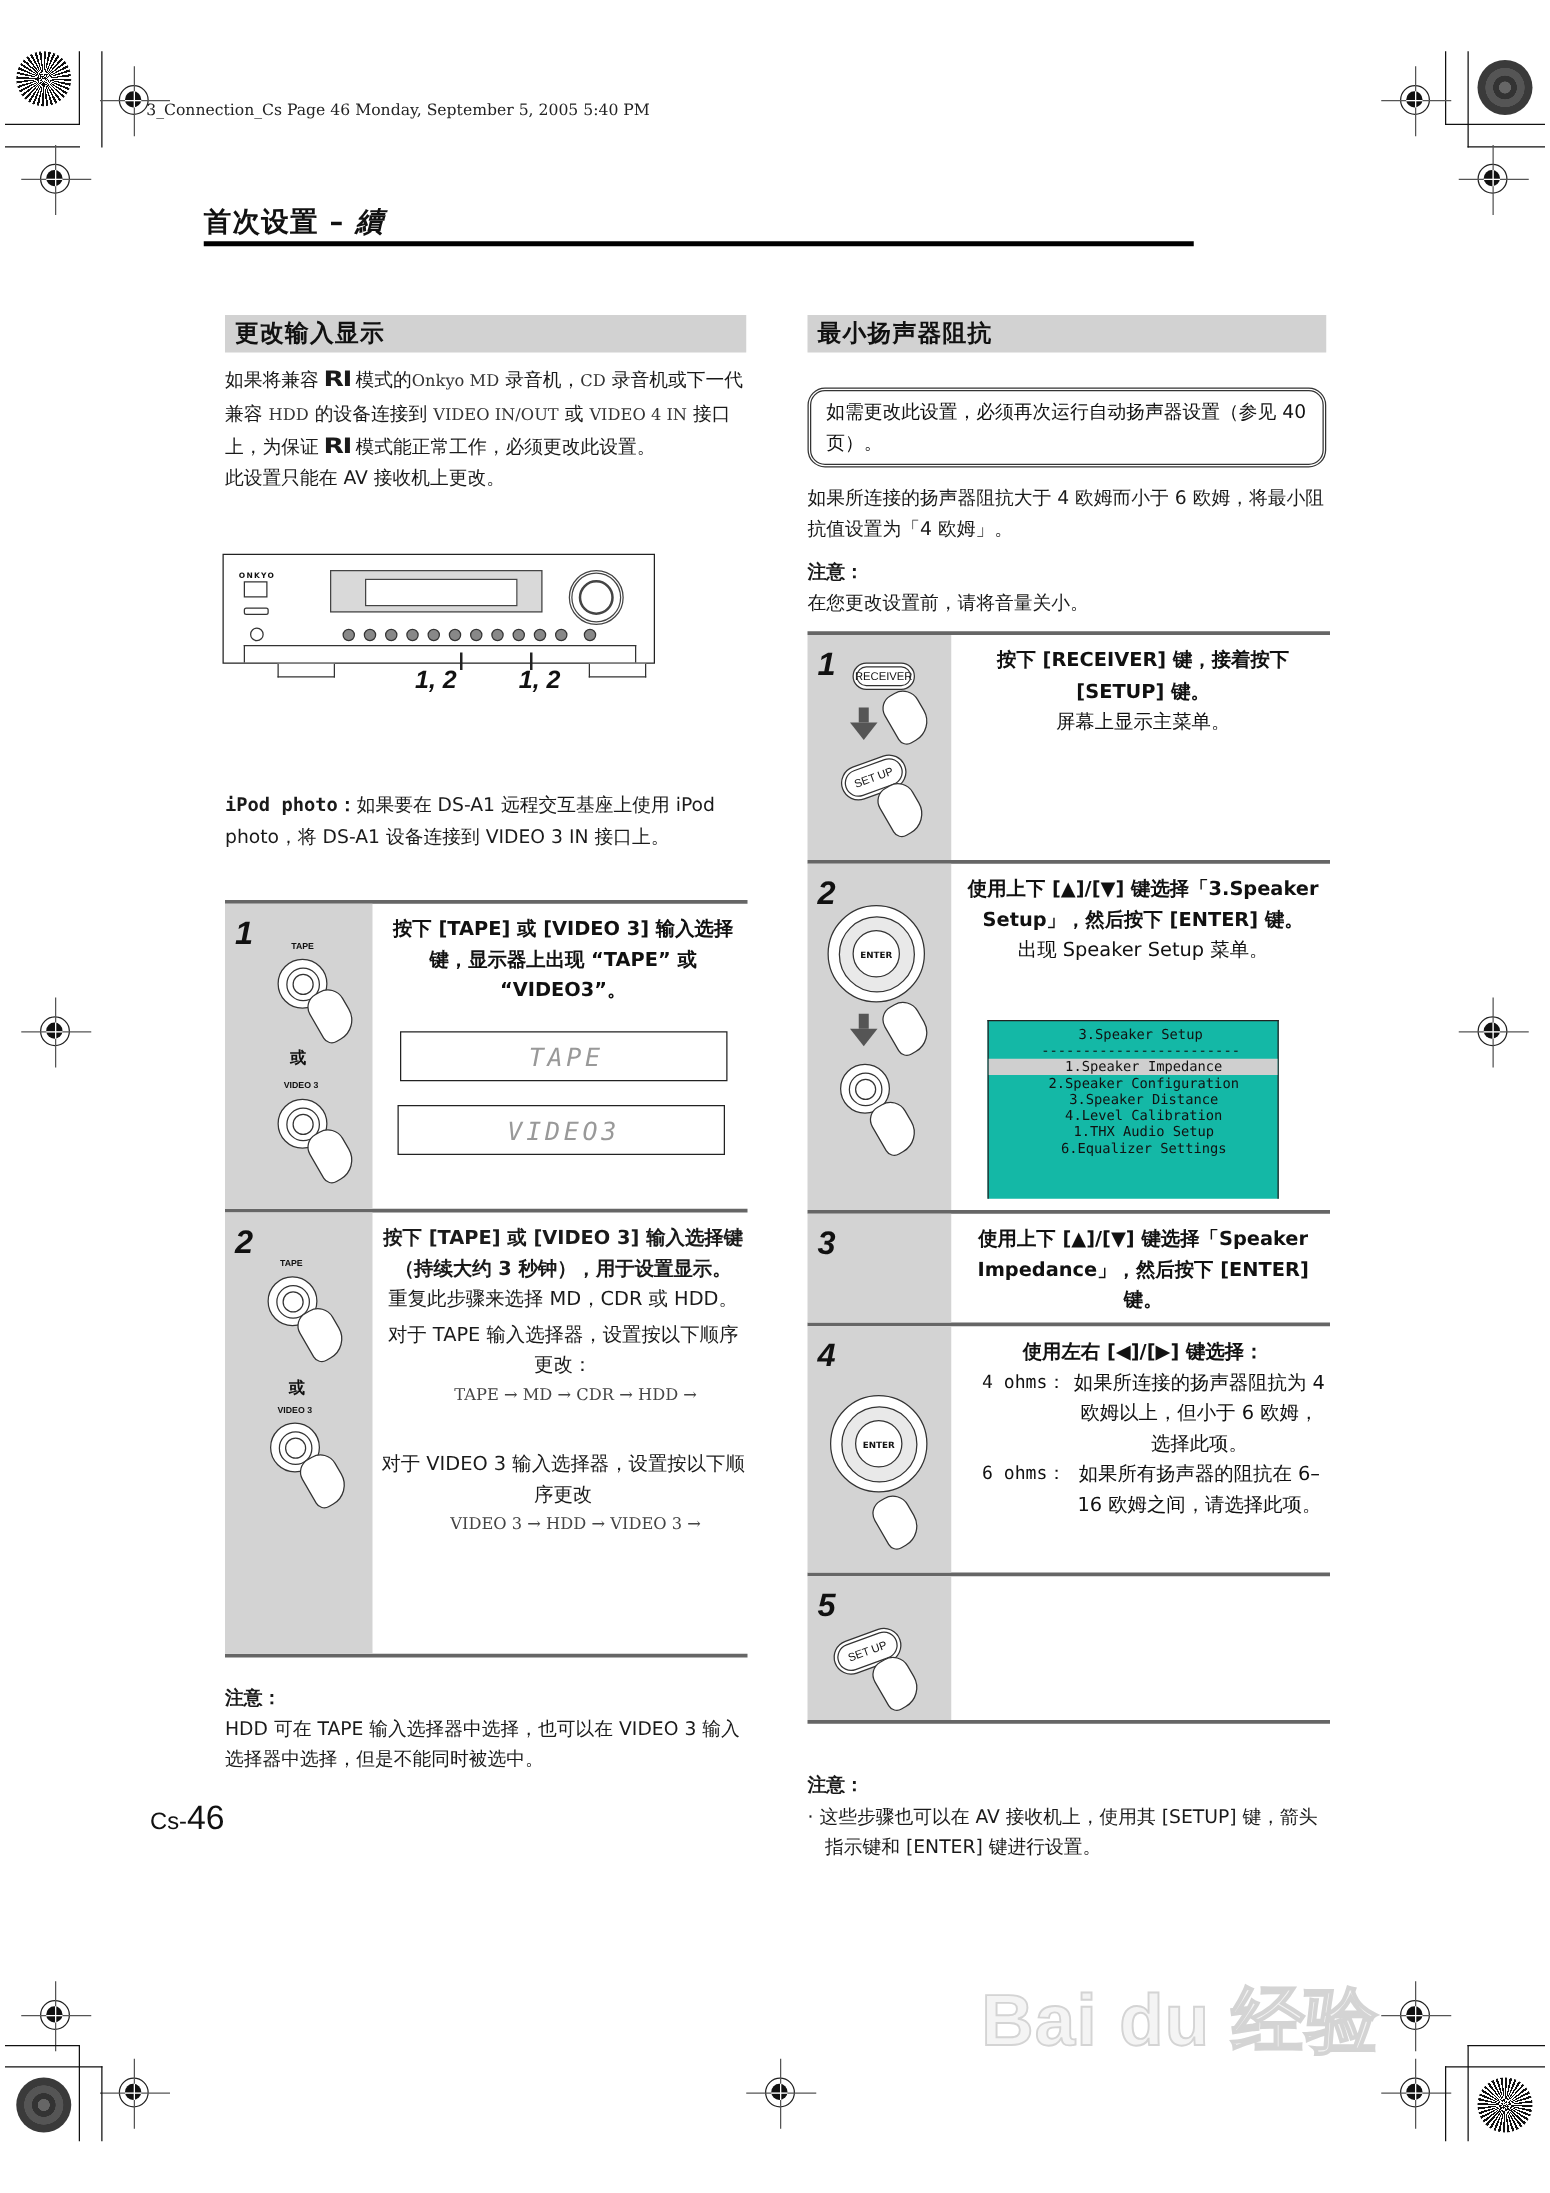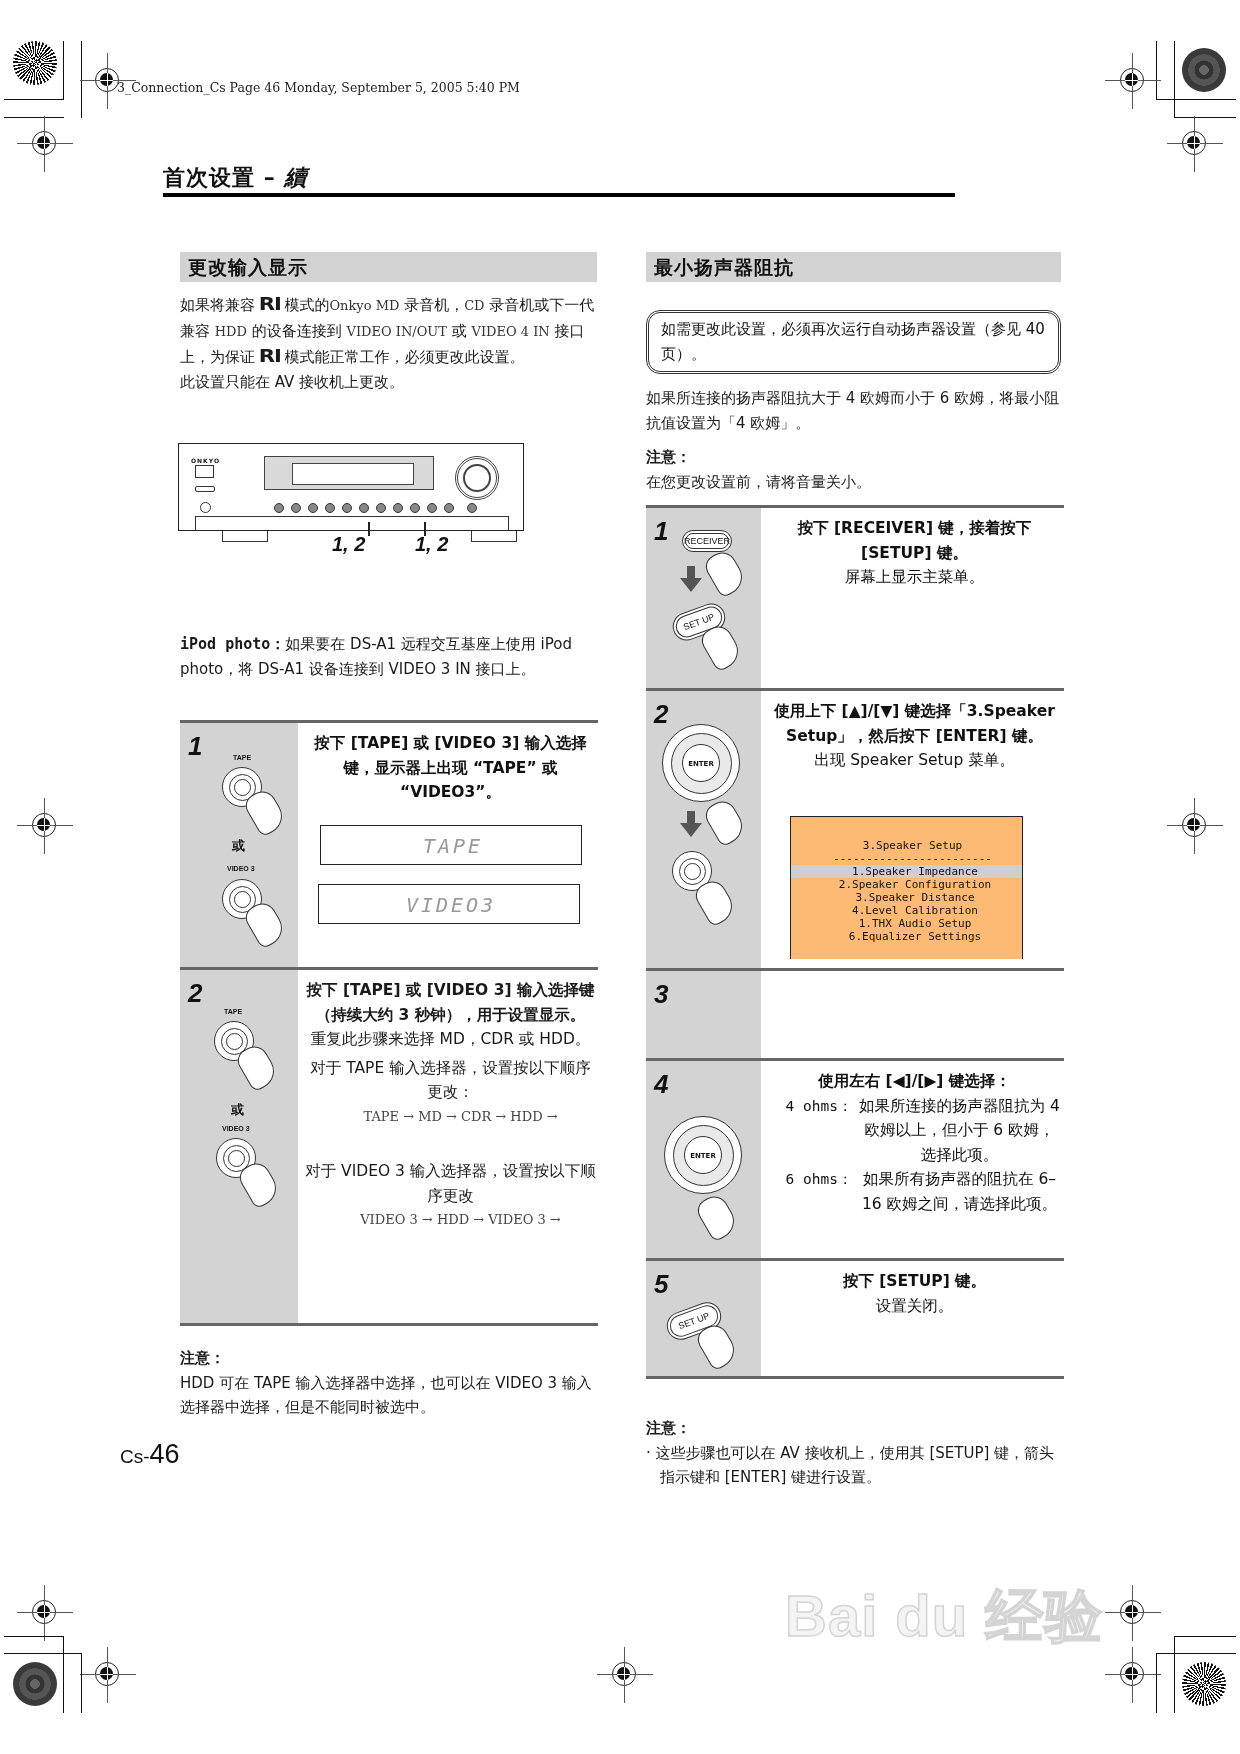--- a/index.html
+++ b/index.html
@@ -46,21 +46,21 @@
   .btn-ring::before { content: ""; position: absolute; left: 6px; top: 6px; width: 25px; height: 25px; border-radius: 50%; border: 1.5px solid #333; }
   .btn-ring::after { content: ""; position: absolute; left: 11px; top: 11px; width: 15px; height: 15px; border-radius: 50%; border: 1.5px solid #333; }
   .hand { position: absolute; width: 30px; height: 42px; border: 1.5px solid #333; border-radius: 12px 14px 18px 8px; background: #fff; transform: rotate(-30deg); }
 
   .lcd { position: absolute; border: 1.5px solid #222; background: #fff; font-style: italic; font-family: "DejaVu Sans Mono", monospace; font-size: 20px; color: #999; letter-spacing: 3px; padding-left: 4px; line-height: 40px; }
 
   .flow { font-family: "DejaVu Serif", serif; font-size: 13px; color: #444; padding-left: 20px; display: block; }
 
   .callout { border: 3px double #333; border-radius: 14px; padding: 4px 12px; font-size: 15px; line-height: 25px; }
 
-  .osd { position: absolute; border: 1.5px solid #222; background: #fdba74; font-family: "DejaVu Sans Mono", monospace; font-size: 11px; line-height: 13px; padding: 22px 0 0 0; }
+  .osd { position: absolute; border: 1.5px solid #222; background: #14b8a6; font-family: "DejaVu Sans Mono", monospace; font-size: 11px; line-height: 13px; padding: 4px 0 0 0; }
   .osd div { padding-left: 12px; white-space: pre; }
   .osd .hl { background: #cfcfcf; }
 
   .dpad { position: absolute; width: 78px; height: 78px; border-radius: 50%; border: 1.5px solid #333; background: #fff; }
   .dpad::before { content: ""; position: absolute; left: 8px; top: 8px; width: 59px; height: 59px; border-radius: 50%; border: 1.5px solid #333; background: #e9e9e9; }
   .dpad .enter { position: absolute; left: 19px; top: 19px; width: 38px; height: 38px; border-radius: 50%; border: 1.5px solid #333; background: #fff; font-size: 7px; font-weight: bold; text-align: center; line-height: 38px; z-index: 2; }
   .arrow-down { position: absolute; width: 0; height: 0; border-left: 11px solid transparent; border-right: 11px solid transparent; border-top: 14px solid #555; }
   .arrow-shaft { position: absolute; width: 8px; height: 12px; background: #555; }
   .pill { position: absolute; border: 1.5px solid #333; border-radius: 14px; background: #fff; font-size: 9px; text-align: center; font-family: "Liberation Sans", sans-serif; }
   .pill::after { content: ""; position: absolute; inset: 2px; border: 1px solid #333; border-radius: 12px; }
@@ -313,20 +313,23 @@
         <div style="padding-left:17px;">1.THX Audio Setup</div>
         <div style="padding-left:17px;">6.Equalizer Settings</div>
       </div>
     </div>
   </div>
 
   <div class="step" style="height:90px;">
     <div class="illus" style="width:115px;">
       <div class="num">3</div>
     </div>
+    <div class="txt" style="width:300px;">
+      <span class="b">使用上下 [▲]/[▼] 键选择「Speaker Impedance」，然后按下 [ENTER] 键。</span>
+    </div>
   </div>
 
   <div class="step" style="height:200px;">
     <div class="illus" style="width:115px;">
       <div class="num">4</div>
       <div class="dpad" style="left:18px;top:55px;">
           <div class="enter">ENTER</div>
         </div>
       <div class="hand" style="left:56px;top:135px;"></div>
     </div>
@@ -342,24 +345,20 @@
       </div>
     </div>
   </div>
 
   <div class="step" style="height:118px;">
     <div class="illus" style="width:115px;">
       <div class="num">5</div>
       <div class="pill" style="left:20px;top:46px;width:56px;height:28px;line-height:26px;transform:rotate(-20deg);">SET UP</div>
       <div class="hand" style="left:56px;top:64px;"></div>
     </div>
-    <div class="txt" style="width:300px;">
-      <span class="b">按下 [SETUP] 键。</span>
-      <span class="n">设置关闭。</span>
-    </div>
   </div>
 </div>
 
 <div class="abs para" style="left:646px;top:1416px;width:420px;">
   <div class="note-label">注意：</div>
   <div style="padding-left:14px;text-indent:-14px;">· 这些步骤也可以在 AV 接收机上，使用其 [SETUP] 键，箭头指示键和 [ENTER] 键进行设置。</div>
 </div>
 
 <div class="abs page-num">
   <span class="pre">Cs-</span><span class="n">46</span>

